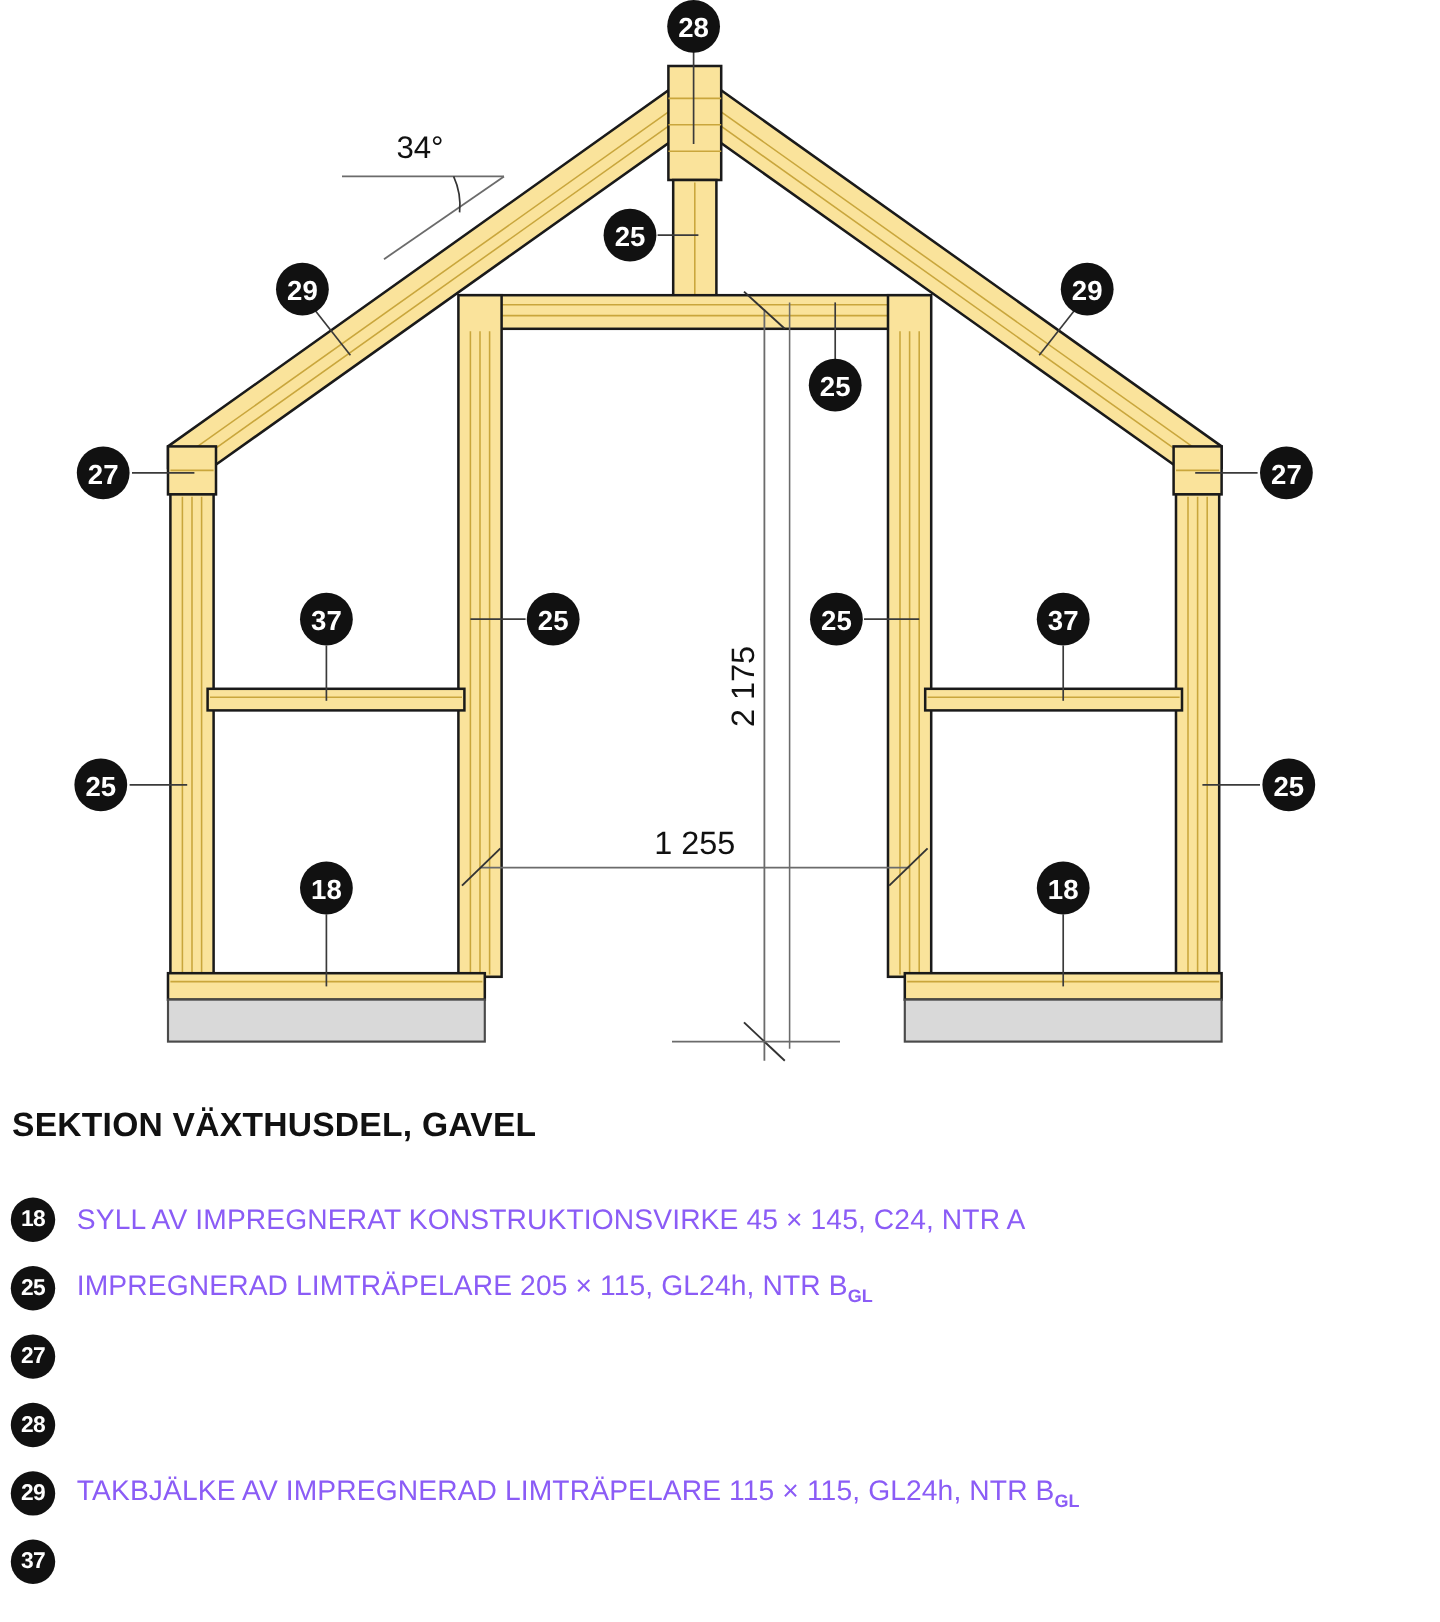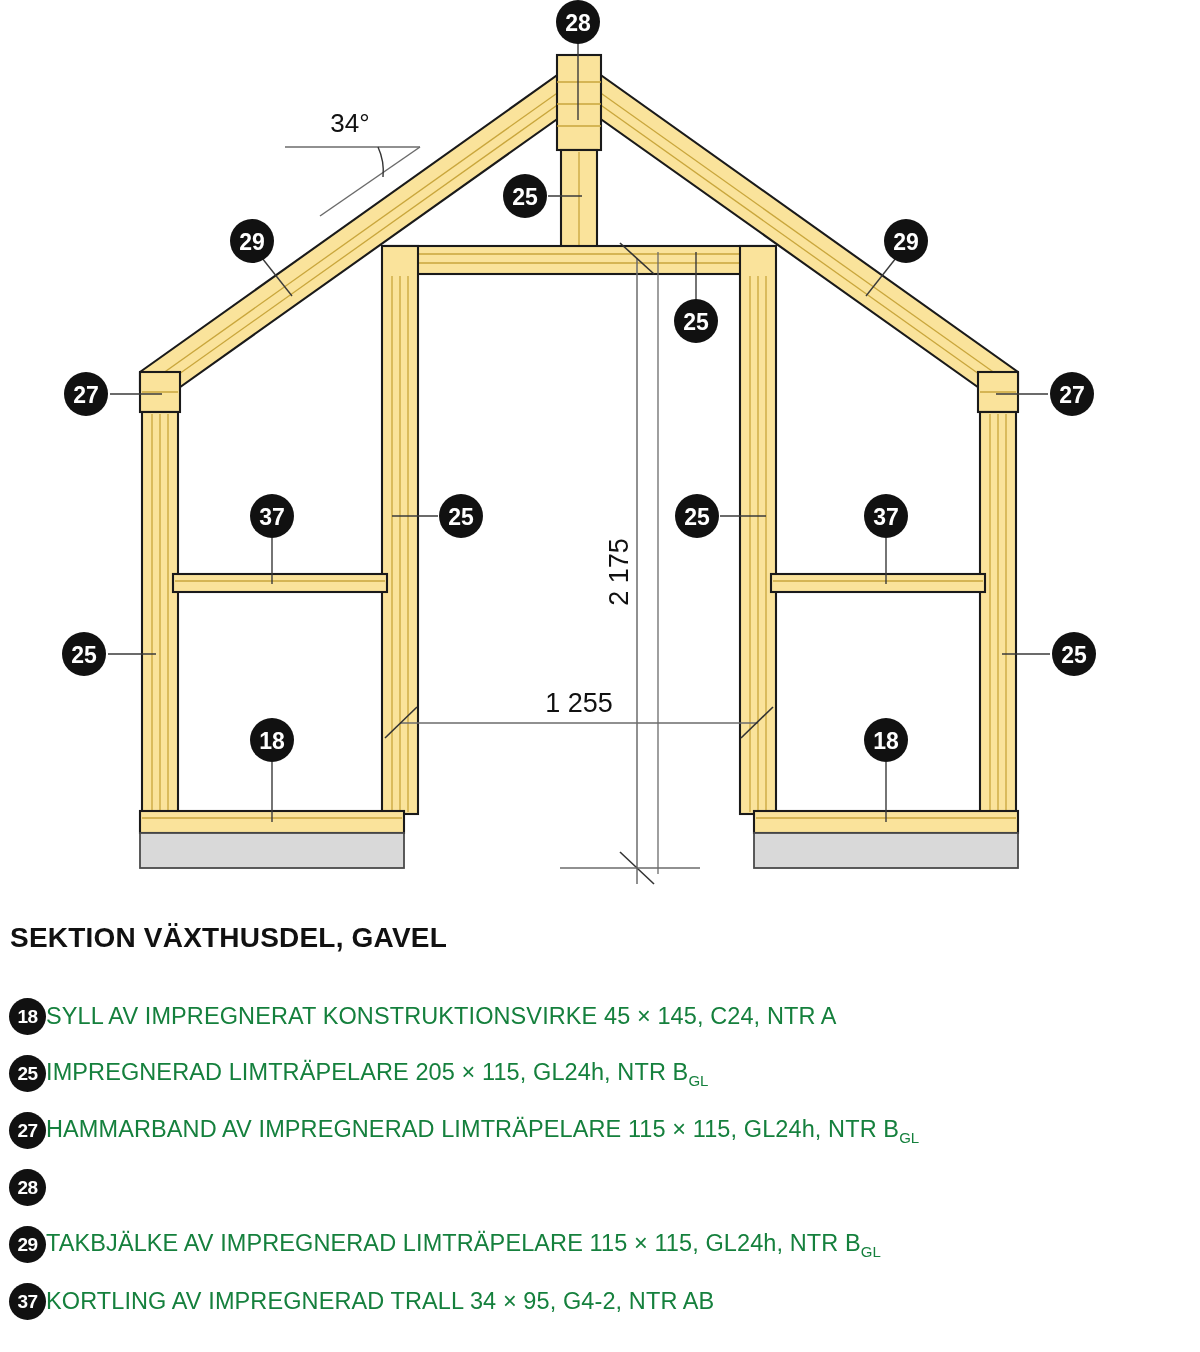--- a/index.html
+++ b/index.html
@@ -51,29 +51,31 @@
     flex:0 0 auto;
     width:37px;height:37px;border-radius:50%;
     background:#111111;color:#ffffff;
     font-size:19px;font-weight:bold;
     display:flex;align-items:center;justify-content:center;
     margin-left:9px;
     letter-spacing:-0.5px;
   }
   .legend-text{
     flex:0 1 auto;
+    margin-left:18px;
     font-size:23.5px;
     letter-spacing:0.1px;
-    color:#15803d;
+    color:#8b5cf6;
     white-space:nowrap;
   }
   .legend-text .sub{
     font-size:15px;
     vertical-align:-0.38em;
     letter-spacing:0;
+    font-weight:bold;
   }
 </style>
 </head>
 <body>
 
 <div id="drawing">
 <svg viewBox="0 0 1200 900" xmlns="http://www.w3.org/2000/svg">
 
   <defs>
     <style>
@@ -293,31 +295,29 @@
       <div class="legend-text"><span>SYLL AV IMPREGNERAT KONSTRUKTIONSVIRKE 45 × 145, C24, NTR A</span></div>
     </div>
 
     <div class="legend-row">
       <div class="legend-badge">25</div>
       <div class="legend-text"><span>IMPREGNERAD LIMTRÄPELARE 205 × 115, GL24h, NTR B</span><span class="sub">GL</span></div>
     </div>
 
     <div class="legend-row">
       <div class="legend-badge">27</div>
-      <div class="legend-text"><span>HAMMARBAND AV IMPREGNERAD LIMTRÄPELARE 115 × 115, GL24h, NTR B</span><span class="sub">GL</span></div>
     </div>
 
     <div class="legend-row">
       <div class="legend-badge">28</div>
     </div>
 
     <div class="legend-row">
       <div class="legend-badge">29</div>
       <div class="legend-text"><span>TAKBJÄLKE AV IMPREGNERAD LIMTRÄPELARE 115 × 115, GL24h, NTR B</span><span class="sub">GL</span></div>
     </div>
 
     <div class="legend-row">
       <div class="legend-badge">37</div>
-      <div class="legend-text"><span>KORTLING AV IMPREGNERAD TRALL 34 × 95, G4-2, NTR AB</span></div>
     </div>
 
   </div>
 </div>
 
 </body></html>

